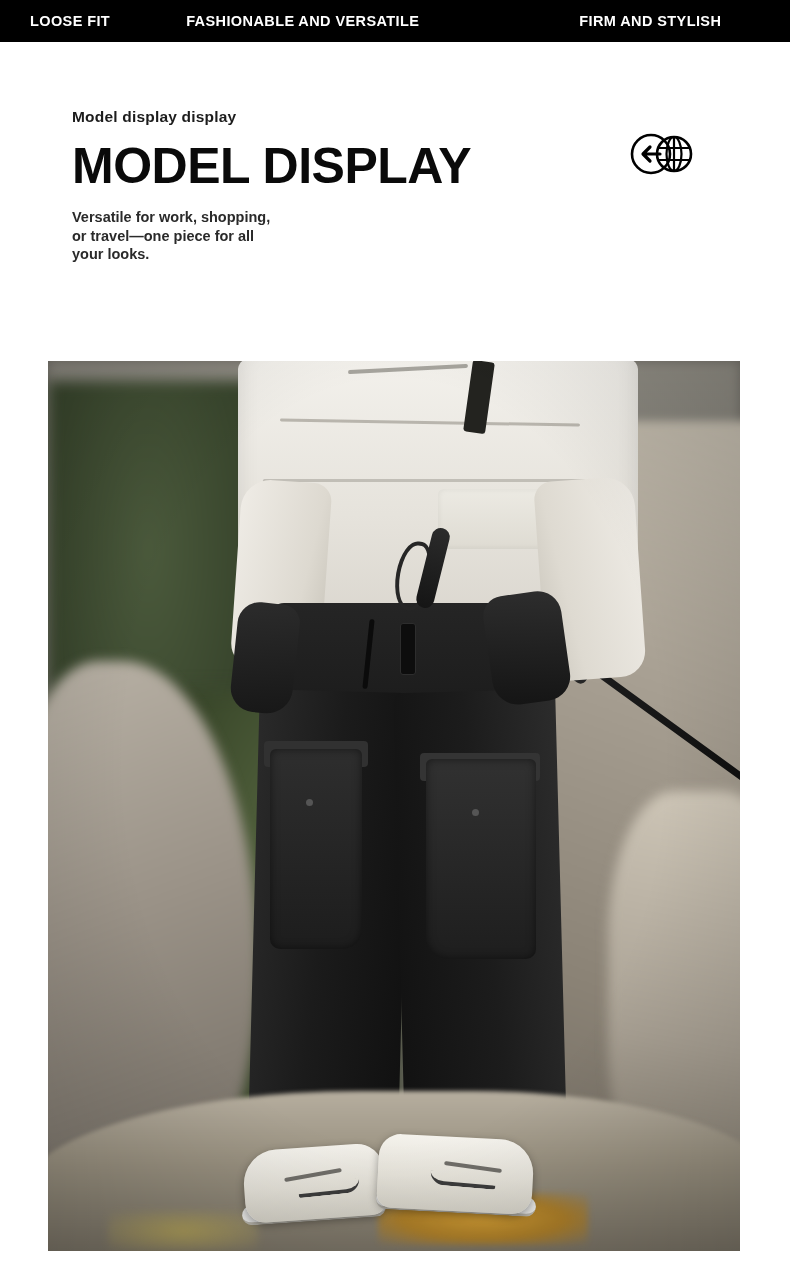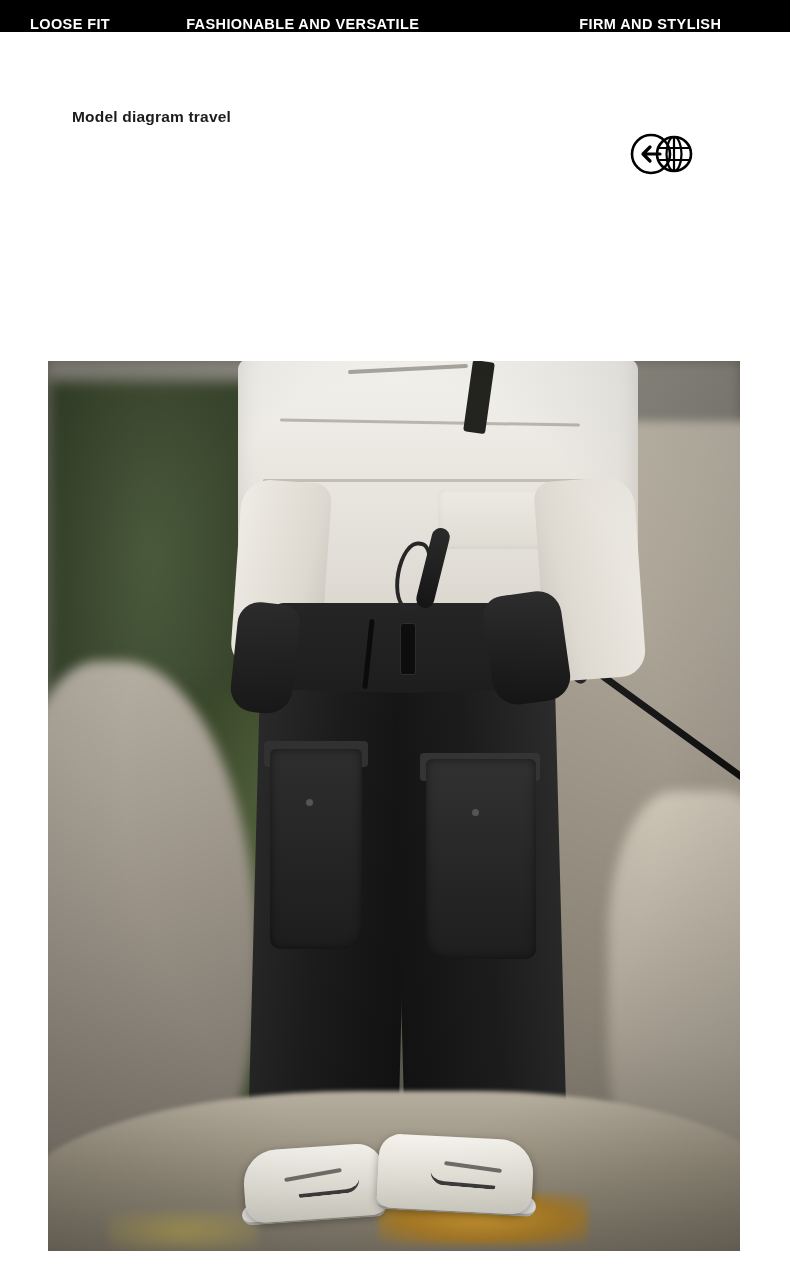--- a/index.html
+++ b/index.html
@@ -15,25 +15,25 @@
     width: 790px;
     height: 1268px;
     background: #ffffff;
   }
 
   
   .top-banner {
     position: absolute;
     top: 0; left: 0;
     width: 790px;
-    height: 32px;
+    height: 42px;
     background: #000000;
     color: #ffffff;
     display: flex;
-    align-items: flex-end;
+    align-items: center;
   }
   .banner-item {
     font-size: 14.5px;
     font-weight: bold;
     letter-spacing: 0.4px;
     white-space: nowrap;
   }
   .banner-item.left   { margin-left: 30px; }
   .banner-item.center { margin-left: 76px; }
   .banner-item.right  { margin-left: 160px; }
@@ -366,21 +366,23 @@
   <div class="top-banner">
     <span class="banner-item left">LOOSE FIT</span>
     <span class="banner-item center">FASHIONABLE AND VERSATILE</span>
     <span class="banner-item right">FIRM AND STYLISH</span>
   </div>
 
   <div class="ghost g1"></div>
   <div class="ghost g2"></div>
 
   <div class="head-block">
-    <div class="kicker">Model diagram travel</div>
+    <div class="kicker">Model display display</div>
+    <div class="headline">MODEL DISPLAY</div>
+    <div class="subcopy">Versatile for work, shopping, or travel—one piece for all your looks.</div>
   </div>
 
   <div class="globe-badge">
     <svg width="66" height="42" viewBox="0 0 66 42" aria-hidden="true">
       <g>
         <circle cx="21" cy="21" r="19" fill="none" stroke="#000" stroke-width="2.6"></circle>
         <path d="M30 21 H14 M20 14 L13 21 L20 28" fill="none" stroke="#000" stroke-width="3.2" stroke-linecap="round" stroke-linejoin="round"></path>
       </g>
       <g>
         <circle cx="44" cy="21" r="17" fill="none" stroke="#000" stroke-width="2.6"></circle>

